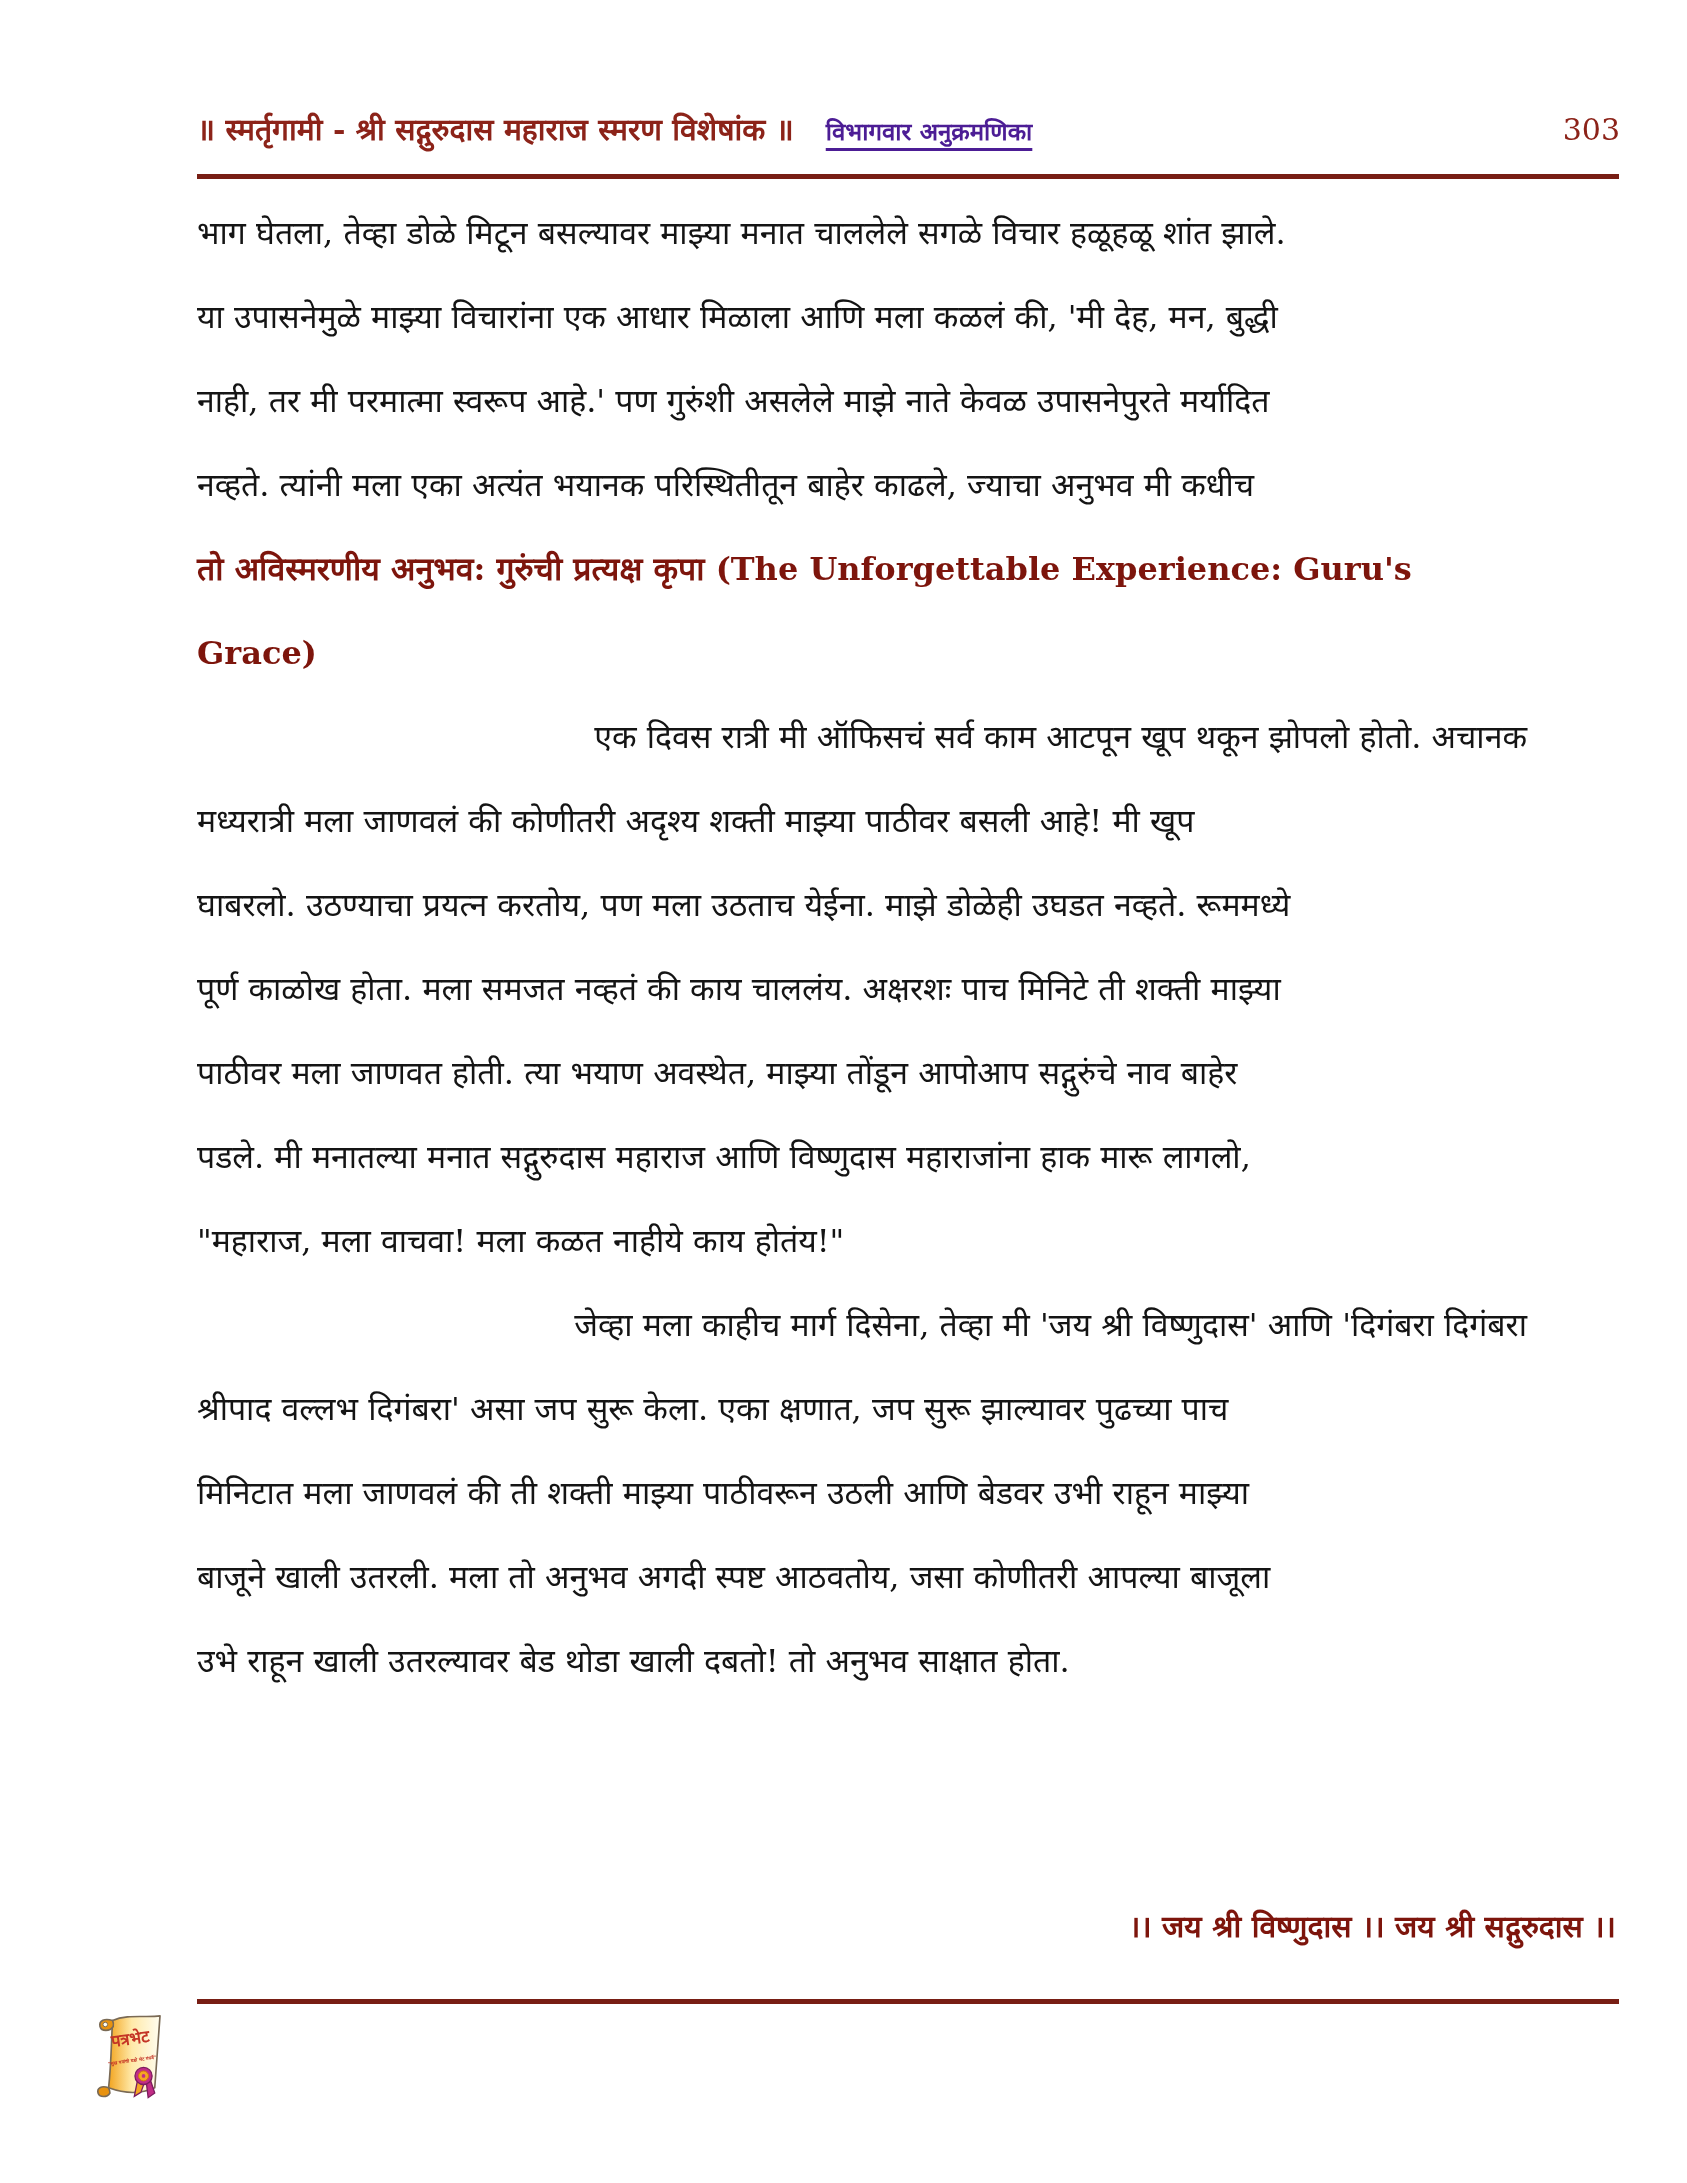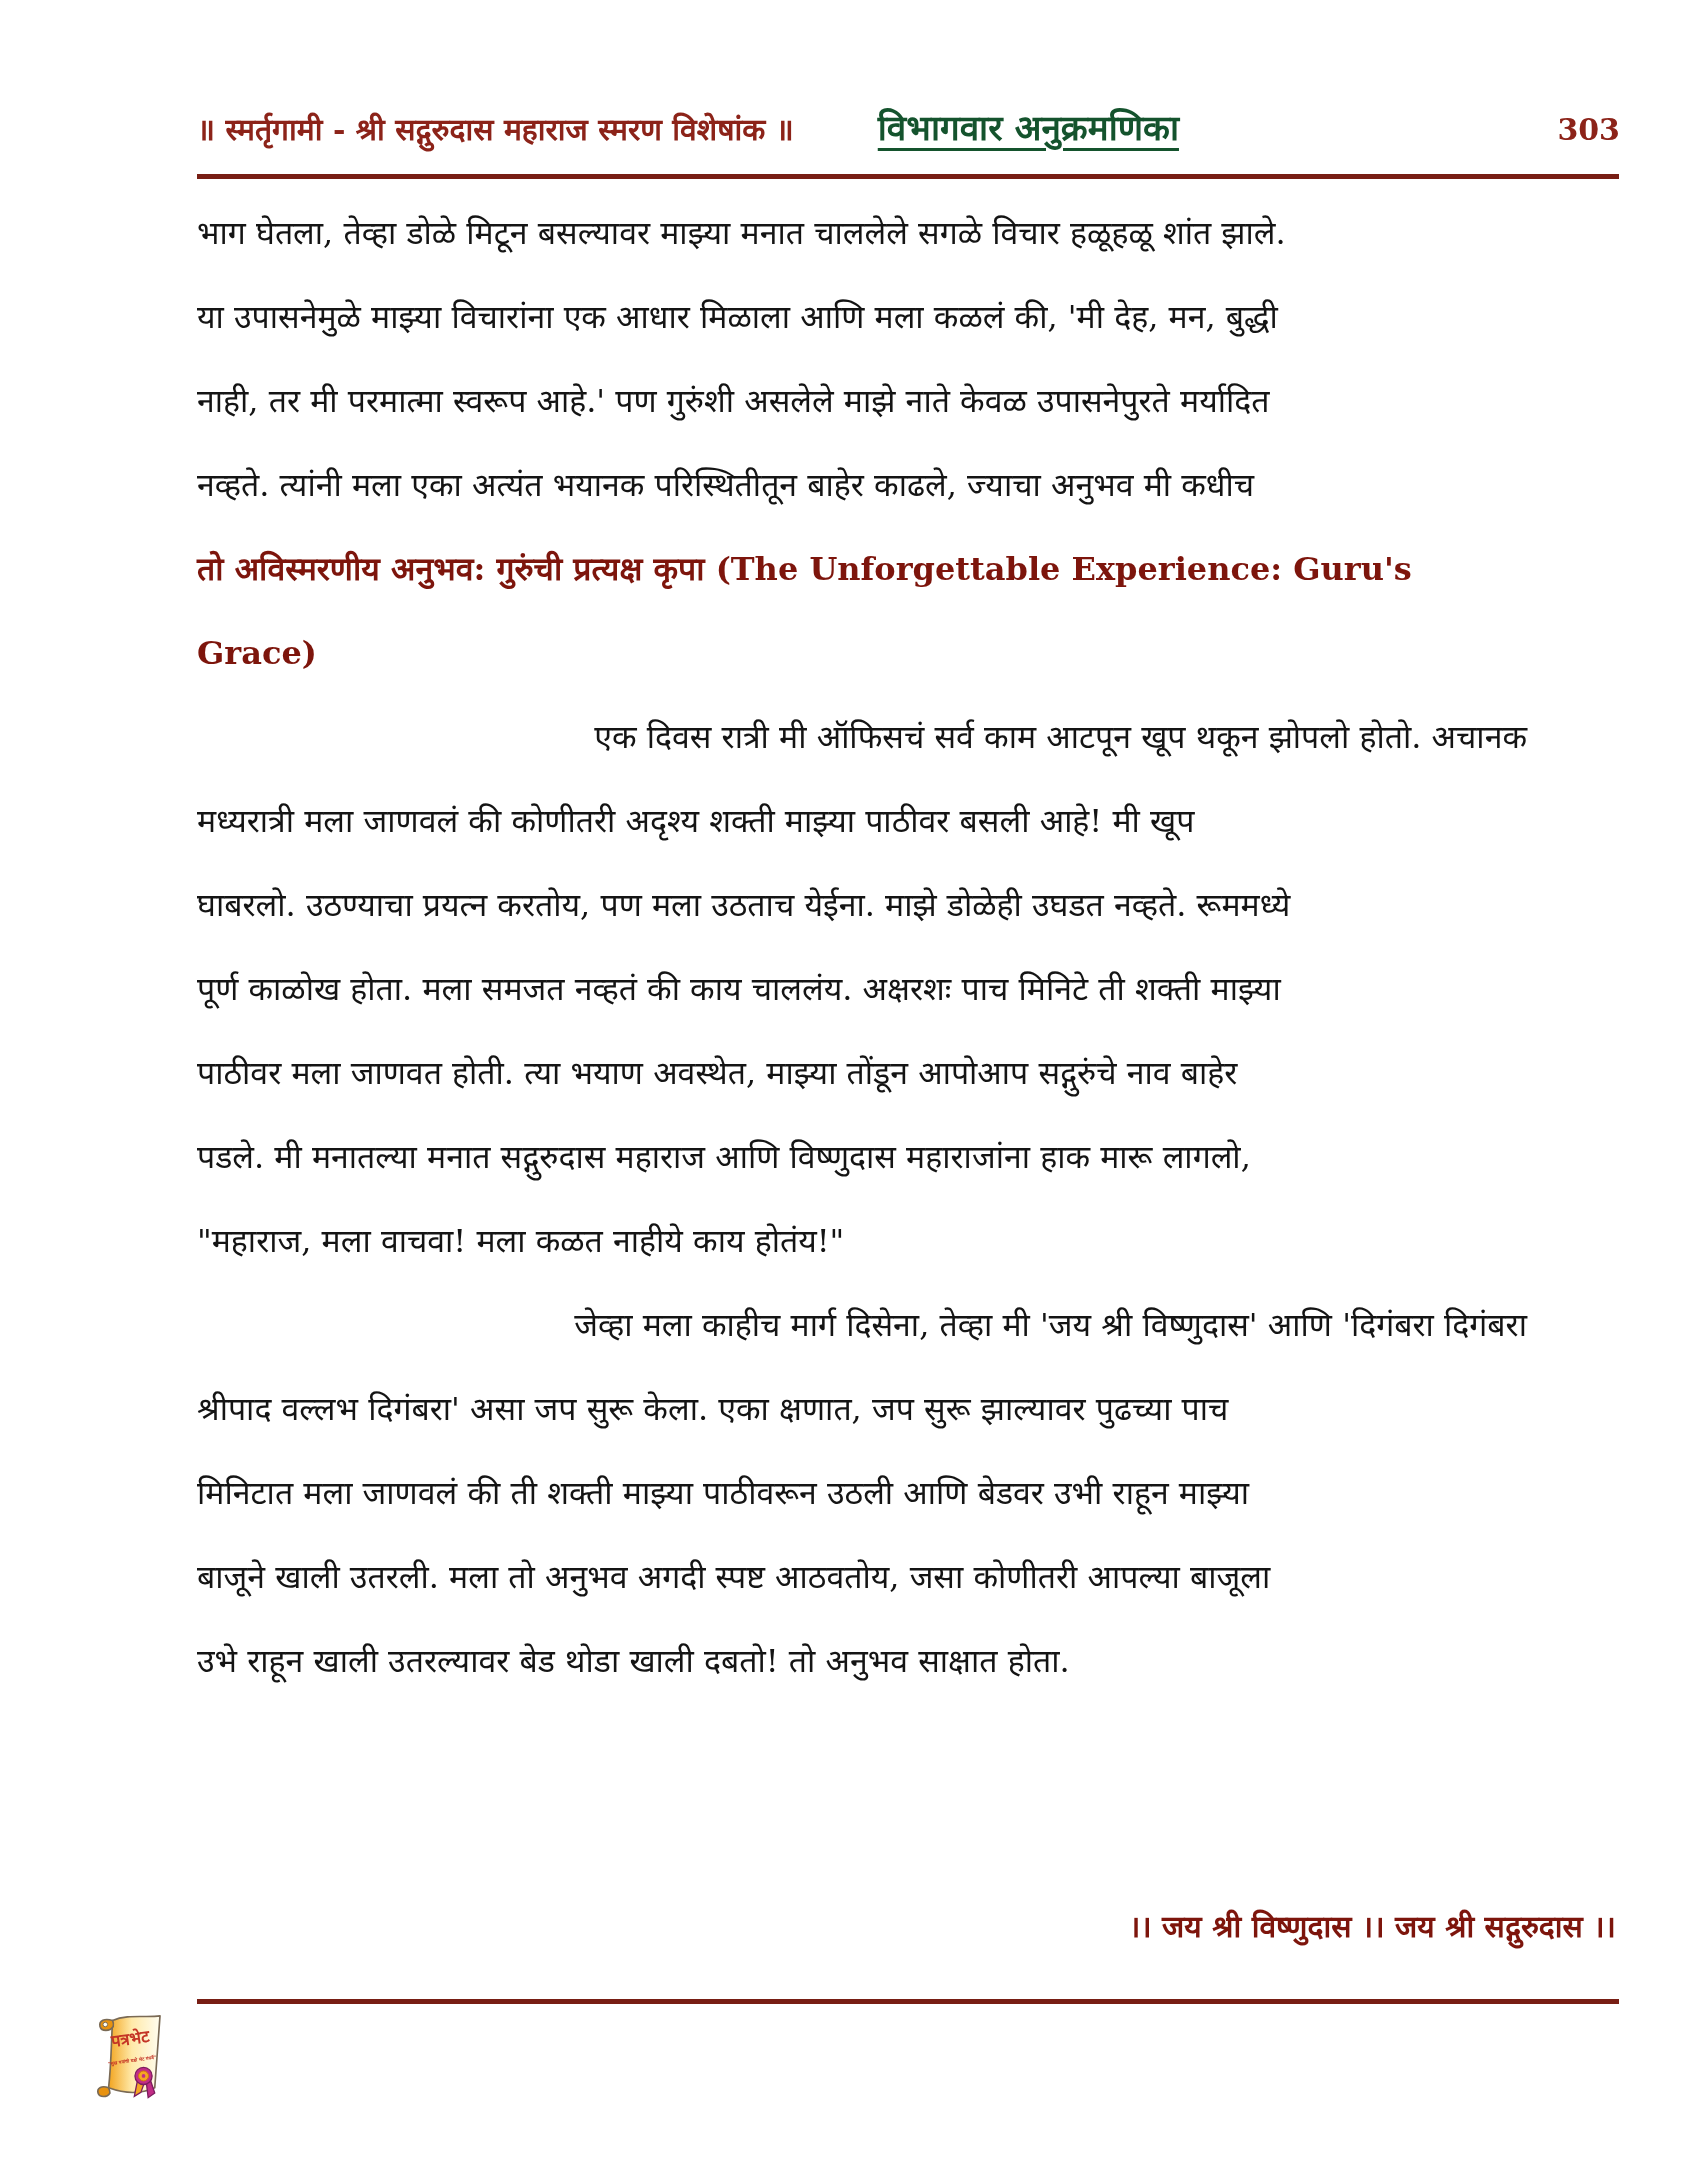--- a/index.html
+++ b/index.html
@@ -20,33 +20,33 @@
     display: flex;
     align-items: baseline;
     white-space: nowrap;
   }
   .header-title {
     font-size: 30px;
     font-weight: bold;
     color: #8C2319;
   }
   .header-link {
-    margin-left: 84px;
-    font-size: 35px;
+    margin-left: 32px;
+    font-size: 24px;
     font-weight: bold;
-    color: #14532d;
+    color: #4c1d95;
     text-decoration: underline;
     text-decoration-thickness: 2.6px;
     text-underline-offset: 8px;
     cursor: pointer;
   }
   .header-spacer { flex: 1; }
   .page-num {
     font-size: 30px;
-    font-weight: bold;
+    font-weight: normal;
     color: #8C2319;
     margin-top: 18px;
   }
   .rule {
     position: absolute;
     left: 197px;
     width: 1422px;
     height: 4.6px;
     background: #781E14;
   }

